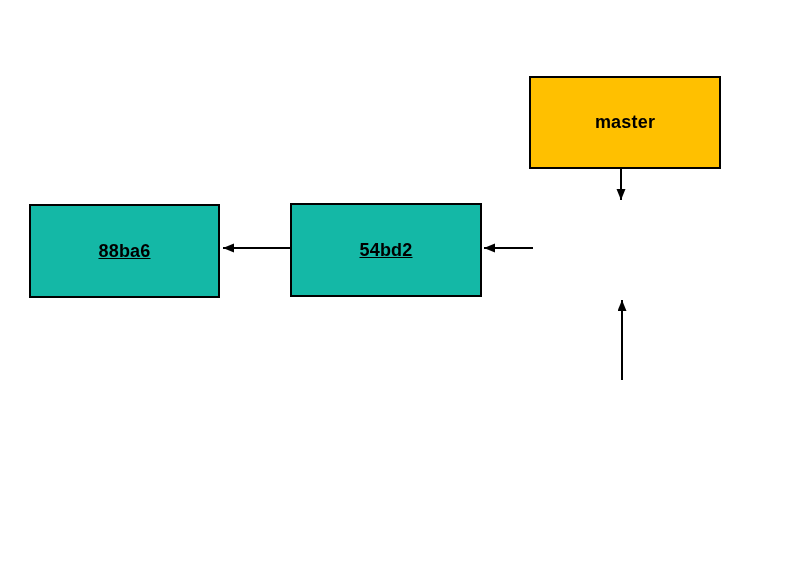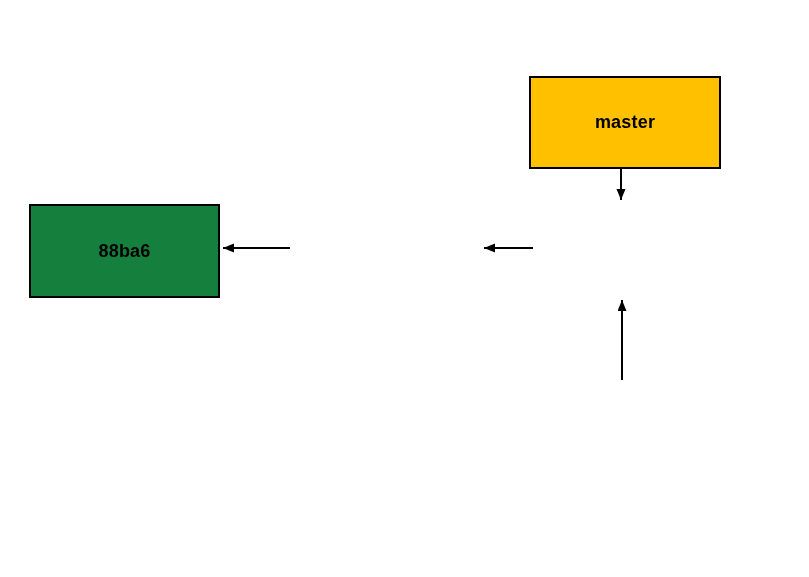--- a/index.html
+++ b/index.html
@@ -28,21 +28,21 @@
     border: 2px solid #000000;
     display: flex;
     align-items: center;
     justify-content: center;
     font-weight: bold;
     font-size: 18px;
     color: #000000;
     letter-spacing: 0.2px;
   }
   .node.branch { background: #FFC000; }
-  .node.commit { background: #15803d; }
+  .node.commit { background: #14b8a6; text-decoration: underline; }
 
   #node-master      { left: 529px; top: 41px;  width: 192px; height: 93px; margin-top: 35px; }
   #node-88ba6       { left: 29px;  top: 204px; width: 191px; height: 94px; }
   #node-54bd2       { left: 290px; top: 203px; width: 192px; height: 94px; }
   #node-f55bc       { left: 533px; top: 203px; width: 192px; height: 94px; }
   #node-feature-xyz { left: 542px; top: 381px; width: 194px; height: 93px; }
 
   .edge-line {
     stroke: #000000;
     stroke-width: 2;
@@ -66,16 +66,19 @@
   </svg>
 
   <div class="node branch" id="node-master">
     <span>master</span>
   </div>
 
   <div class="node commit" id="node-88ba6">
     <span>88ba6</span>
   </div>
 
+  <div class="node commit" id="node-54bd2">
+    <span>54bd2</span>
+  </div>
 
 
 
 </div>
 
 </body></html>

